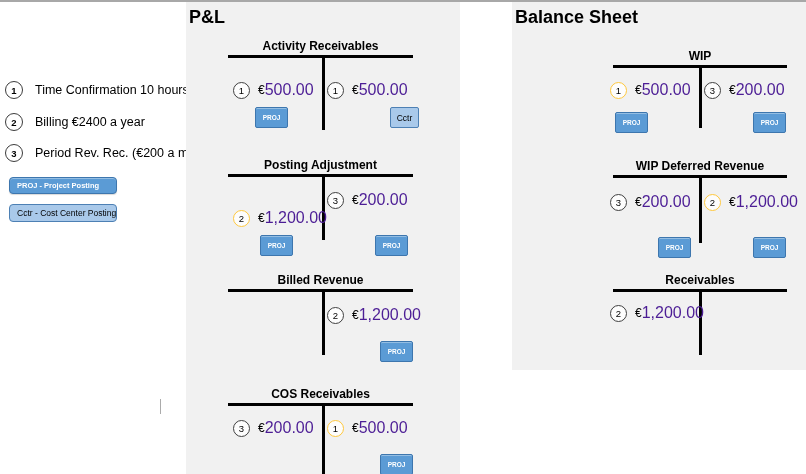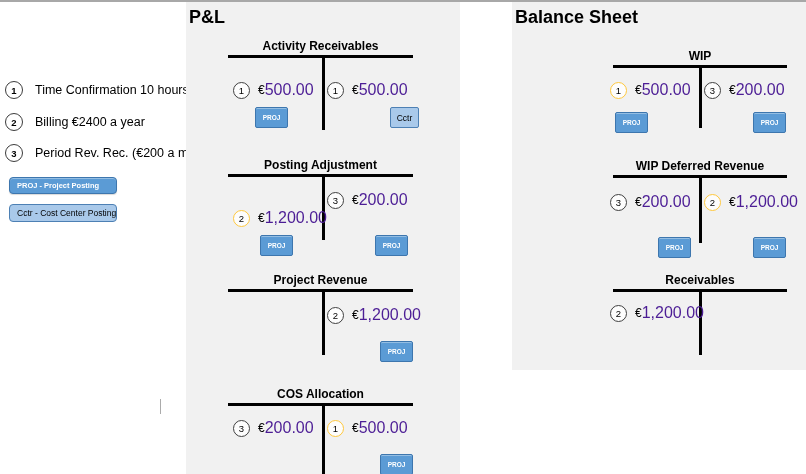--- a/index.html
+++ b/index.html
@@ -107,33 +107,33 @@
       <div class="entry" style="top:17px; left:99px;">
         <span class="circ">3</span>
         <span class="cur">€</span>
         <span class="amt">200.00</span>
       </div>
       <div class="t-btn dark" style="top:61px; left:32px;">PROJ</div>
       <div class="t-btn dark" style="top:61px; left:147px;">PROJ</div>
     </div>
 
     <div class="tacct" style="left:42px; top:287px; width:185px;">
-      <div class="t-title">Project Revenue</div>
+      <div class="t-title">Billed Revenue</div>
       <div class="t-hline"></div>
       <div class="t-vline" style="left:94px; height:66px;"></div>
       <div class="entry" style="top:17px; left:99px;">
         <span class="circ">2</span>
         <span class="cur">€</span>
         <span class="amt">1,200.00</span>
       </div>
       <div class="t-btn dark" style="top:52px; left:152px;">PROJ</div>
     </div>
 
     <div class="tacct" style="left:42px; top:401px; width:185px;">
-      <div class="t-title">COS Allocation</div>
+      <div class="t-title">COS Receivables</div>
       <div class="t-hline"></div>
       <div class="t-vline" style="left:94px; height:71px;"></div>
       <div class="entry" style="top:16px; left:5px;">
         <span class="circ">3</span>
         <span class="cur">€</span>
         <span class="amt">200.00</span>
       </div>
       <div class="entry" style="top:16px; left:99px;">
         <span class="circ gold">1</span>
         <span class="cur">€</span>

